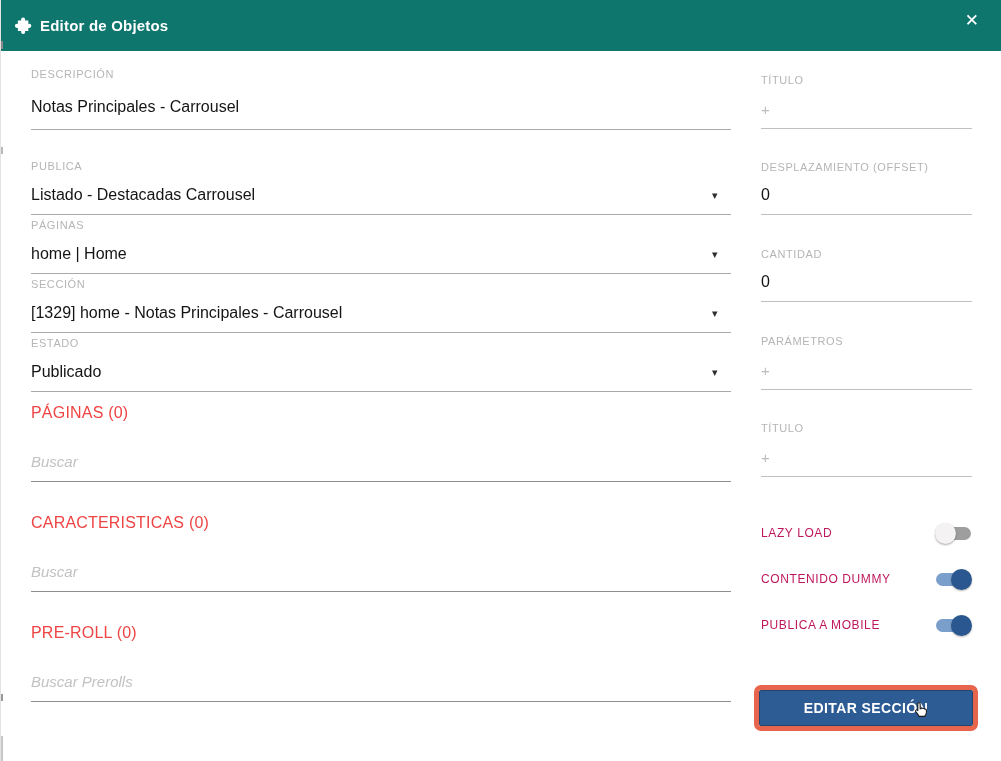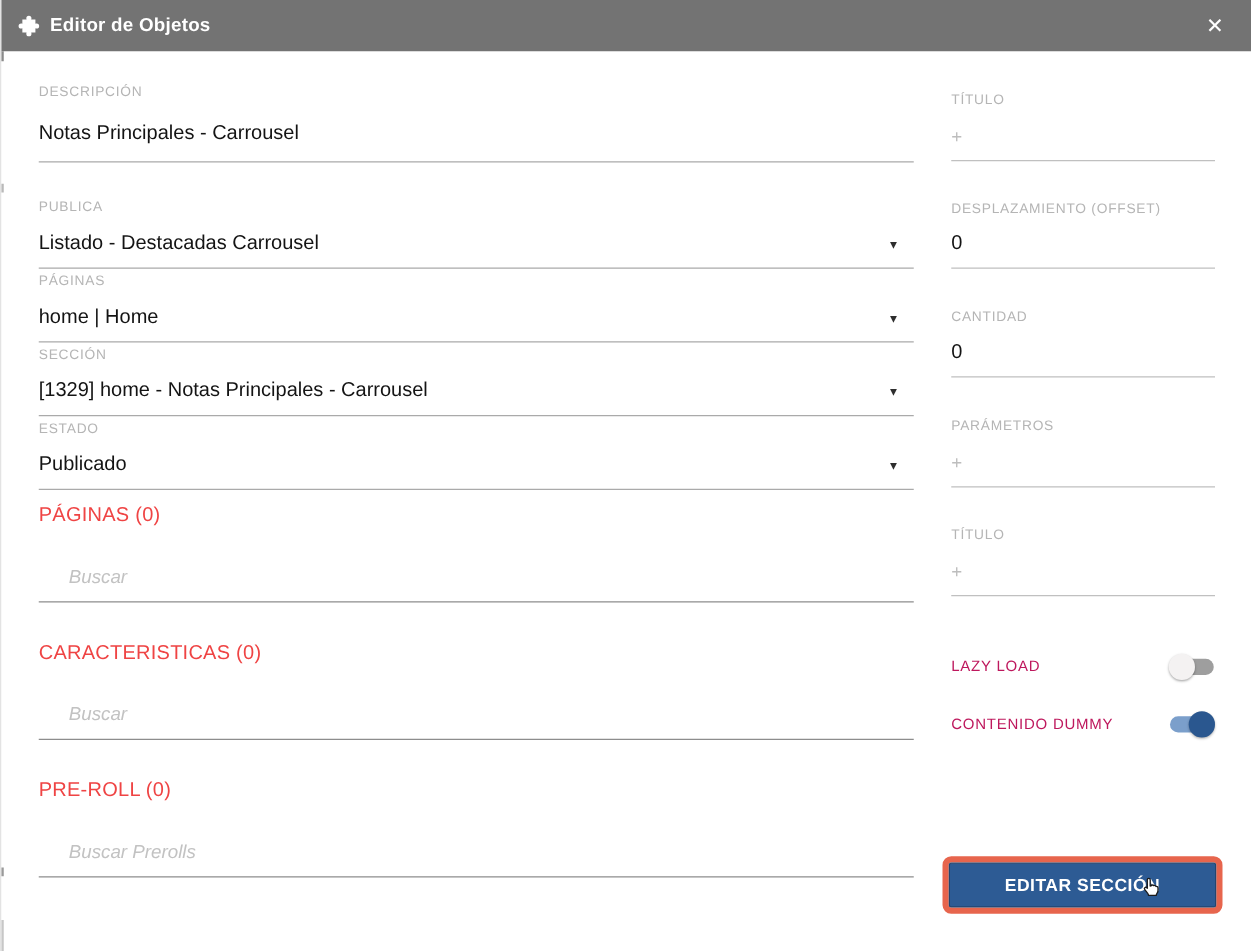--- a/index.html
+++ b/index.html
@@ -3,39 +3,39 @@
 <meta charset="utf-8">
 <style>
   html,body{margin:0;padding:0;background:#fff;}
   #screen{
     position:relative;width:1001px;height:761px;background:#ffffff;
     font-family:"Liberation Sans", sans-serif;overflow:hidden;
     border-left:1px solid #e3e3e3;box-sizing:border-box;
   }
   
   .modal-header{
-    position:absolute;left:0;top:0;width:100%;height:41px;
-    background:#737373;display:flex;align-items:center;
+    position:absolute;left:0;top:0;width:100%;height:51px;
+    background:#0f766e;display:flex;align-items:center;
   }
   .modal-header .win-icon{margin-left:13px;width:19px;height:19px;display:block;}
   .modal-header .title{color:#ffffff;font-size:15px;font-weight:bold;margin-left:7px;letter-spacing:.2px;}
   .modal-header .close{
     position:absolute;right:16px;top:0;height:41px;display:flex;align-items:center;
     color:#ffffff;font-size:17px;font-weight:300;cursor:pointer;padding:0 6px;
   }
   
   .flabel{position:absolute;font-size:11px;color:#b5b5b5;letter-spacing:.6px;}
   .fvalue{position:absolute;font-size:16px;color:#141414;}
   .fvalue.muted{color:#bdbdbd;font-size:15px;}
   .fline{position:absolute;height:0;border-top:1px solid #aaaaaa;}
   .fline.light{border-top-color:#c0c0c0;}
   .fline.dark{border-top-color:#8d8d8d;}
   .sel-arrow{position:absolute;font-size:11px;color:#2e2e2e;}
   .sec-heading{position:absolute;font-size:16px;color:#ef4444;letter-spacing:.2px;}
-  .placeholder{position:absolute;font-size:15px;font-style:italic;color:#c2c2c2;margin-left:24px;}
+  .placeholder{position:absolute;font-size:15px;font-style:italic;color:#c2c2c2;}
   
   .toggle-row{position:absolute;left:760px;width:211px;display:flex;align-items:center;justify-content:space-between;height:22px;}
   .toggle-row .tlabel{font-size:12px;color:#be185d;letter-spacing:.6px;}
   .toggle{position:relative;width:37px;height:21px;cursor:pointer;flex:0 0 auto;}
   .toggle .track{position:absolute;left:1px;top:4px;width:35px;height:13px;border-radius:7px;background:#9e9e9e;}
   .toggle .thumb{position:absolute;top:0;left:0;width:21px;height:21px;border-radius:50%;background:#f4f2f2;box-shadow:0 1px 2px rgba(0,0,0,.35);}
   .toggle[data-state="on"] .track{background:#7b9fcb;}
   .toggle[data-state="on"] .thumb{left:16px;background:#2a578f;box-shadow:0 1px 2px rgba(0,0,0,.3);}
   
   .btn{
@@ -130,20 +130,27 @@
       <span class="thumb"></span>
     </span>
   </div>
   <div class="toggle-row" style="top:568px">
     <span class="tlabel">CONTENIDO DUMMY</span>
     <span class="toggle" data-state="on">
       <span class="track"></span>
       <span class="thumb"></span>
     </span>
   </div>
+  <div class="toggle-row" style="top:614px">
+    <span class="tlabel">PUBLICA A MOBILE</span>
+    <span class="toggle" data-state="on">
+      <span class="track"></span>
+      <span class="thumb"></span>
+    </span>
+  </div>
 
 
   <div class="highlight-box">
     <button class="btn">EDITAR SECCIÓN</button>
     <svg class="cursor-hand" viewBox="0 0 24 24">
       <path fill="#ffffff" stroke="#1a1a1a" stroke-width="1.3" stroke-linejoin="round" d="M9.6 3.2c.8 0 1.4.6 1.4 1.4v6l1-.2c.2-.5.7-.8 1.2-.8.5 0 1 .2 1.2.6.3-.1.5-.2.8-.2.6 0 1.2.4 1.4 1 .1 0 .3-.1.5-.1.8 0 1.4.7 1.4 1.5v2.2c0 1.3-.4 2.3-1 3.1-.4.6-.6 1.2-.7 1.9H9.4c-.1-.9-.5-1.7-1.1-2.4l-2.5-3.1c-.5-.6-.4-1.5.2-2 .6-.5 1.4-.4 1.9.2l.3.4V4.6c0-.8.6-1.4 1.4-1.4z"></path>
     </svg>
   </div>
 
   <div class="edge-mark" style="top:41px;height:8px"></div>

